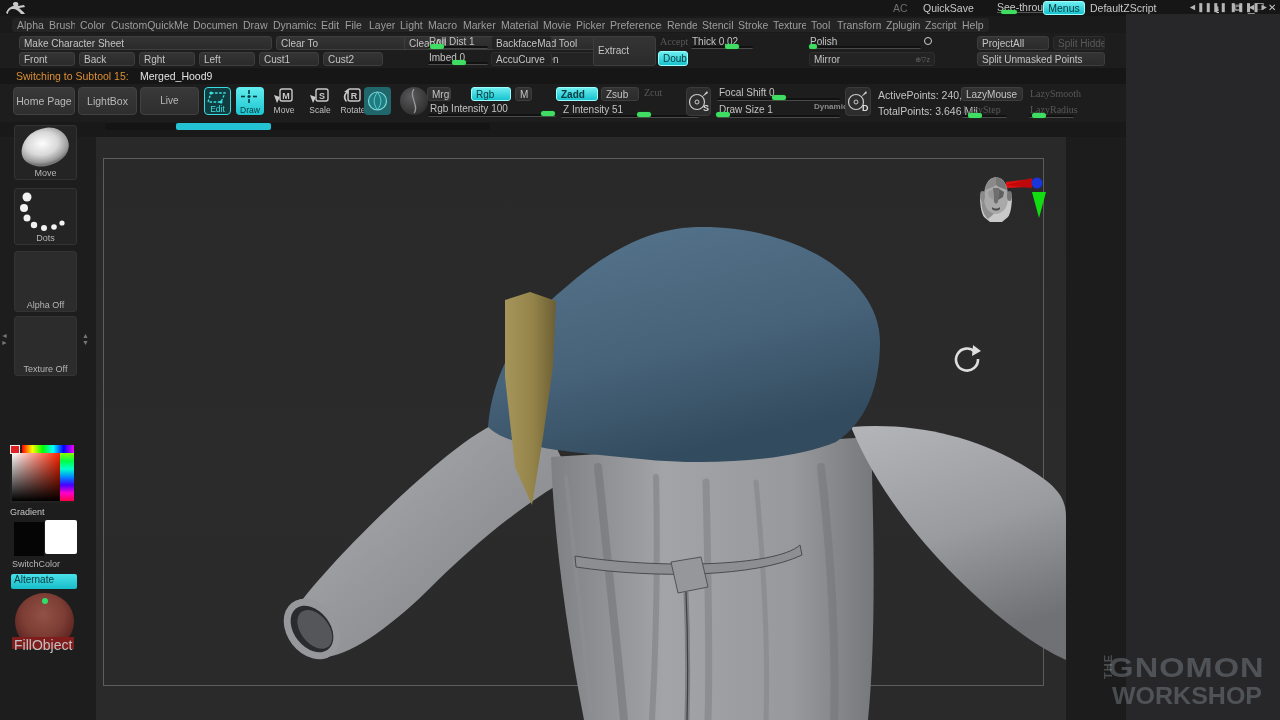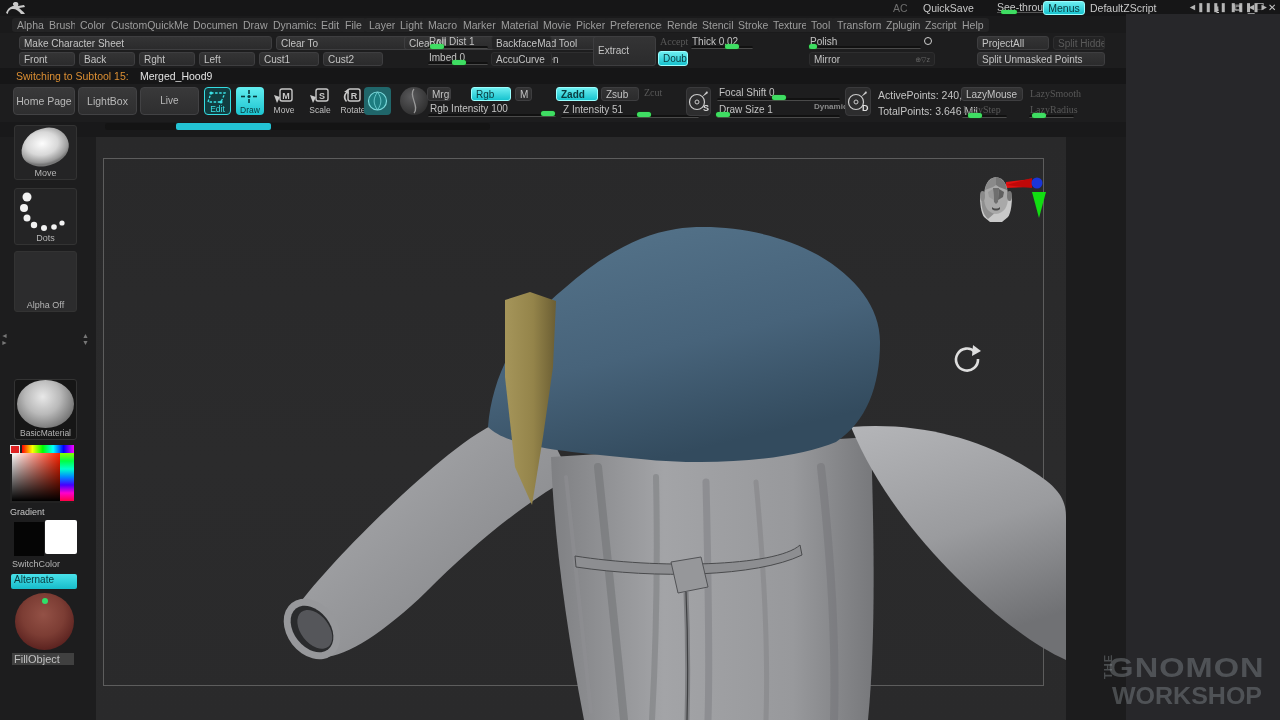--- a/index.html
+++ b/index.html
@@ -276,43 +276,42 @@
             <circle cx="47" cy="34" r="2.6"></circle>
           </g>
         </svg>
     <div class="thumblbl">Dots</div>
   </div>
 
   <div class="thumb" style="top:114px;height:61px;background:#2c2c2d">
     <div class="thumblbl">Alpha Off</div>
   </div>
 
-
-  <div class="thumb" style="top:242px;height:61px;background:#161616">
-    <div class="abs" style="left:2px;top:0px;width:57px;height:48px;background:radial-gradient(circle at 45% 35%, #e8e8e8, #b9b9b9 40%, #757575 75%, #4c4c4c);border-radius:50%"></div>
-    <div class="thumblbl" style="font-size:8.5px">BasicMaterial</div>
-  </div>
+  <div class="thumb" style="top:179px;height:60px;background:#2c2c2d">
+    <div class="thumblbl">Texture Off</div>
+  </div>
+
 
   <div class="abs" style="left:10px;top:308px;width:64px;height:58px;background:#222">
     <div class="abs" style="left:12px;top:0px;width:52px;height:8px;background:linear-gradient(90deg,#f00,#ff0,#0f0,#0ff,#00f,#f0f)"></div>
     <div class="abs" style="left:50px;top:8px;width:14px;height:48px;background:linear-gradient(#8f0,#0f4,#0fc,#08f,#40f,#f0c,#f04)"></div>
     <div class="abs" style="left:2px;top:8px;width:48px;height:48px;background:linear-gradient(rgba(0,0,0,0),#000),linear-gradient(90deg,#fff,#f20)"></div>
     <div class="abs" style="left:0px;top:0px;width:10px;height:9px;background:#e02222;border:1px solid #eee"></div>
   </div>
   <div class="thumblbl abs" style="left:10px;top:370px;width:60px;text-align:left;color:#c6c6c6">Gradient</div>
 
   <div class="abs" style="left:14px;top:385px;width:30px;height:34px;background:#050505"></div>
   <div class="abs" style="left:45px;top:383px;width:32px;height:34px;background:#fff;border-radius:2px"></div>
   <div class="thumblbl abs" style="left:12px;top:422px;width:68px;text-align:left">SwitchColor</div>
 
   <div class="abs" style="left:11px;top:437px;width:66px;height:15px;background:linear-gradient(#49e2ea,#17bcca);border-radius:2px;color:#083a3e;font-size:10px;padding-left:3px">Alternate</div>
 
   <div class="abs" style="left:15px;top:456px;width:59px;height:57px;background:radial-gradient(circle at 48% 38%, #935146, #7c3d34 45%, #571f1d 80%, #3a1312);border-radius:50%"></div>
   <div class="abs" style="left:42px;top:461px;width:6px;height:6px;background:#2ee06a;border-radius:50%"></div>
-  <div class="abs" style="left:12px;top:516px;width:62px;height:12px;background:#404040;color:#c0c0c0;font-size:11px;padding-left:2px">FillObject</div>
+  <div class="abs" style="left:12px;top:500px;width:62px;height:12px;background:#7f1d1d;color:#c0c0c0;font-size:14px;padding-left:2px">FillObject</div>
 
   <div class="abs" style="left:1px;top:195px;color:#777;font-size:7px">◄<br>►</div>
   <div class="abs" style="left:82px;top:195px;color:#777;font-size:7px">▲<br>▼</div>
 </div>
 
 <div id="canvas">
   <div id="docframe"></div>
   <svg id="model" width="970" height="583" viewBox="0 0 970 583" style="position:absolute;left:0;top:0">
     <defs>
       <linearGradient id="gsleeveL" x1="0" y1="0" x2="1" y2="1">

